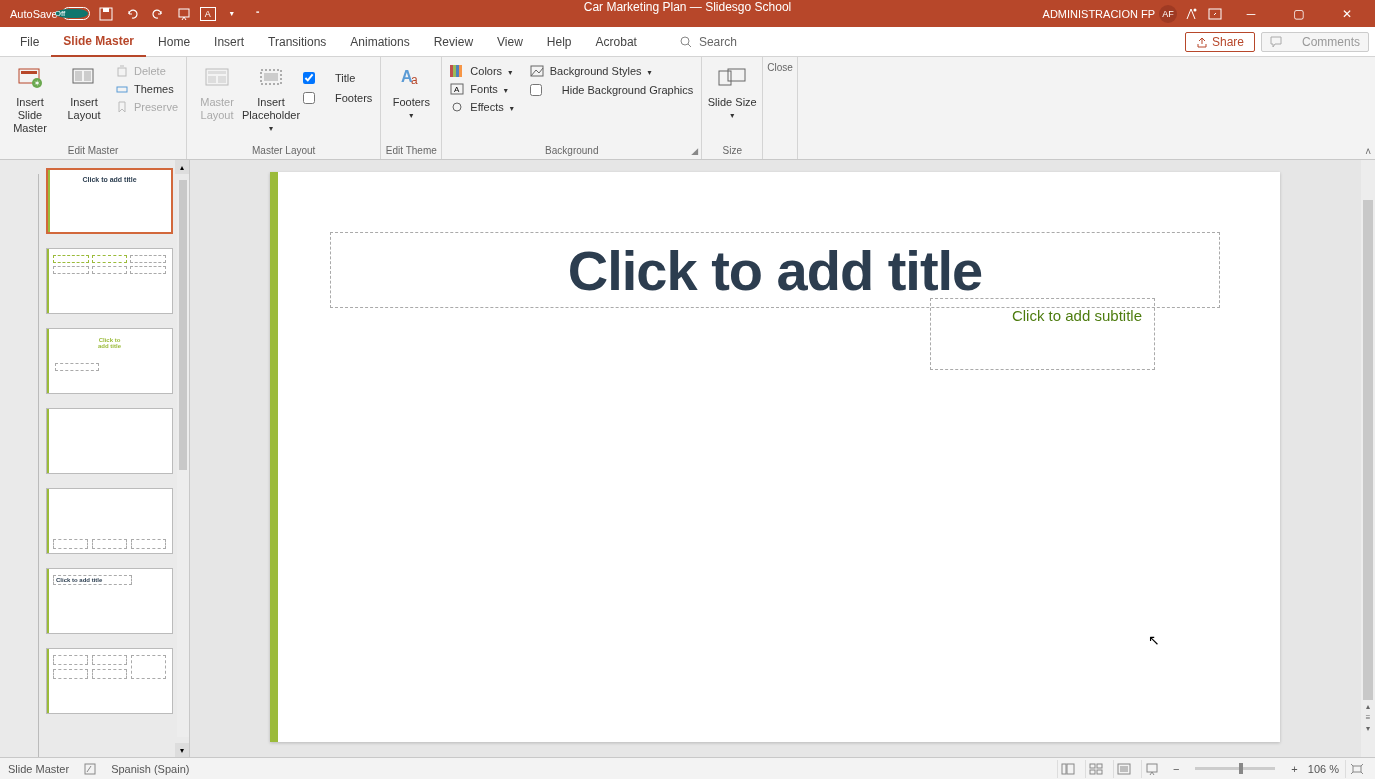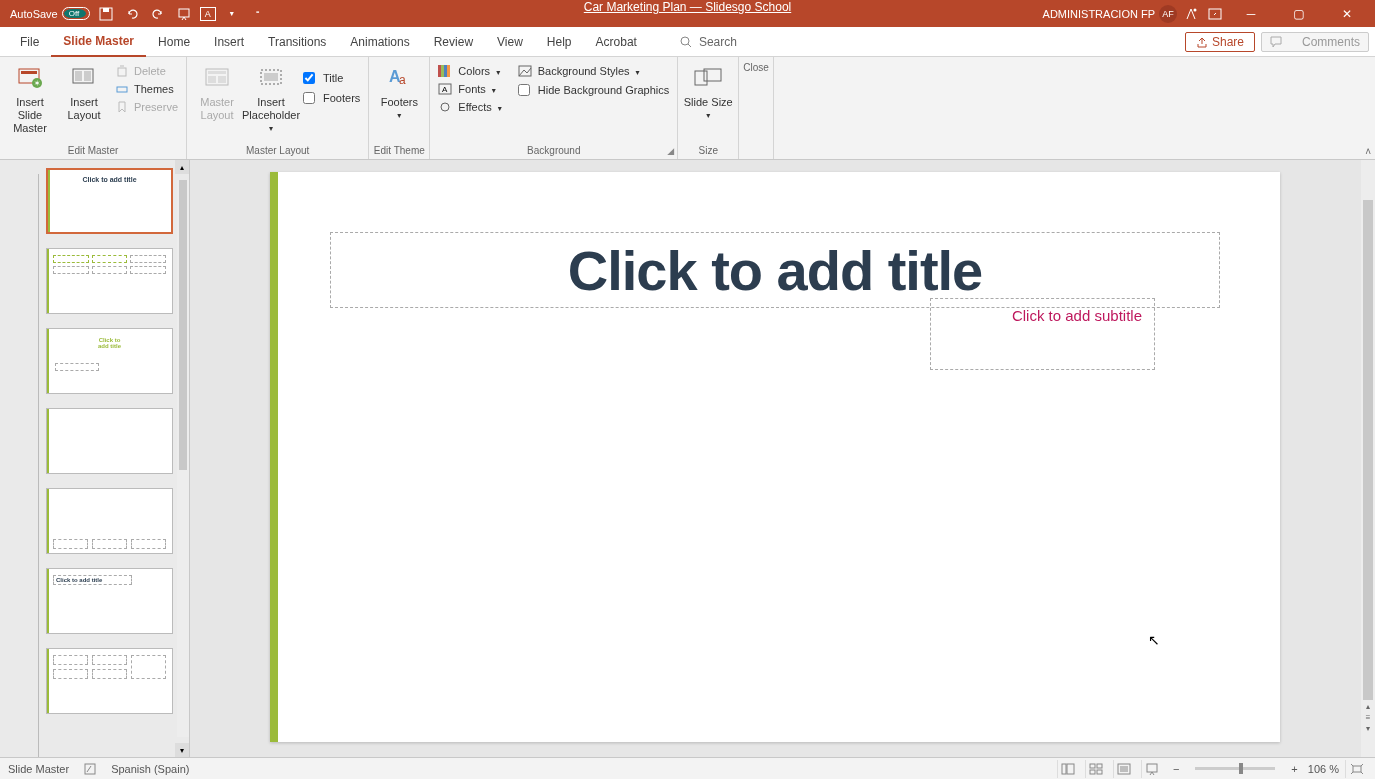--- a/index.html
+++ b/index.html
@@ -3,24 +3,24 @@
 <meta charset="utf-8">
 <style>
 * { box-sizing: border-box; margin: 0; padding: 0; font-family: "Segoe UI", Arial, sans-serif; }
 body { width: 1375px; height: 779px; background: #e6e6e6; overflow: hidden; position: relative; }
 
 
 .title-bar { height: 27px; background: #b7472a; display: flex; color: #fff; font-size: 11px; position: relative; }
 .title-bar .left { display: flex; align-items: center; gap: 6px; padding-left: 10px; }
 .autosave { display: flex; align-items: center; gap: 4px; }
 .autosave-toggle { width: 28px; height: 13px; border: 1px solid #fff; border-radius: 7px; display: flex; align-items: center; padding: 0 1px; position: relative; }
-.autosave-toggle span { width: 17px; height: 9px; background: #0f766e; border-radius: 50%; }
+.autosave-toggle span { width: 31px; height: 9px; background: #0f766e; border-radius: 50%; }
 .autosave-toggle .off-text { position: absolute; right: 3px; font-size: 8px; }
 .qat-btn { width: 20px; height: 20px; display: flex; align-items: center; justify-content: center; color: #fff; }
-.title-center { position: absolute; left: 50%; transform: translateX(-50%); font-size: 12px; text-decoration: underline; }
+.title-center { position: absolute; left: 50%; transform: translateX(-50%); font-size: 12px; }
 .title-right { margin-left: auto; display: flex; align-items: center; gap: 4px; padding-right: 6px; }
 .user-badge { width: 18px; height: 18px; background: #9f3a23; border-radius: 50%; display: flex; align-items: center; justify-content: center; font-size: 9px; }
 .win-btn { width: 44px; height: 27px; display: flex; align-items: center; justify-content: center; font-size: 12px; }
 
 
 .tabs-row { height: 30px; background: #fff; display: flex; align-items: center; border-bottom: 1px solid #d4d4d4; padding-left: 8px; position: relative; }
 .tab { padding: 0 12px; height: 30px; display: flex; align-items: center; font-size: 12px; color: #444; cursor: pointer; }
 .tab.active { color: #b7472a; border-bottom: 2px solid #b7472a; font-weight: 600; }
 .search-area { display: flex; align-items: center; gap: 6px; margin-left: 30px; color: #666; font-size: 12px; }
 .tabs-right { position: absolute; right: 6px; display: flex; gap: 6px; }
@@ -30,42 +30,42 @@
 
 .ribbon { height: 103px; background: #f3f3f3; display: flex; border-bottom: 1px solid #c8c8c8; position: relative; }
 .ribbon-group { height: 100%; display: flex; flex-direction: column; border-right: 1px solid #d4d4d4; padding: 3px 4px 0; }
 .ribbon-group-body { flex: 1; display: flex; align-items: flex-start; gap: 2px; }
 .ribbon-group-label { font-size: 10px; color: #666; text-align: center; padding: 2px 0 3px; }
 .big-btn { display: flex; flex-direction: column; align-items: center; justify-content: flex-start; width: 52px; padding-top: 4px; font-size: 11px; line-height: 13px; text-align: center; color: #333; }
 .big-btn .icon { width: 28px; height: 28px; margin-bottom: 4px; display: flex; align-items: center; justify-content: center; font-size: 18px; }
 .small-btns { display: flex; flex-direction: column; gap: 4px; padding-top: 4px; }
 .small-btn { display: flex; align-items: flex-end; gap: 6px; font-size: 11px; color: #333; padding: 1px 4px; }
 .small-btn.disabled { color: #aaa; }
-.check-row { display: flex; align-items: flex-end; gap: 8px; font-size: 11px; color: #333; padding: 2px 4px; }
+.check-row { display: flex; align-items: flex-end; gap: 20px; font-size: 11px; color: #333; padding: 2px 4px; }
 .check-row input { width: 12px; height: 12px; }
 .collapse-btn { position: absolute; right: 4px; bottom: 2px; font-size: 10px; color: #666; }
 
 
 .main { display: flex; height: calc(779px - 27px - 30px - 103px - 22px); position: relative; }
 .thumbs-panel { width: 190px; background: #eaeaea; border-right: 1px solid #c8c8c8; overflow: hidden; position: relative; padding-top: 8px; }
 .thumbs-panel .scroll-up { position: absolute; top: 0; right: 0; width: 14px; height: 14px; background: #ddd; font-size: 8px; display:flex; align-items:center; justify-content:center; }
 .thumb { margin: 0 16px 14px 46px; background: #fff; border: 1px solid #bbb; height: 66px; position: relative; }
 .thumb.selected { border: 2px solid #d2683c; }
 .thumb .accent { position: absolute; left: 0; top: 0; bottom: 0; width: 2px; background: #9bbb3a; }
 .thumb-mini { font-size: 7px; color: #2c3e50; text-align: center; padding-top:6px; font-weight:bold; }
 
 .editor { flex: 1; background: #e6e6e6; position: relative; overflow: hidden; }
 .vscroll { position: absolute; right: 0; top: 0; bottom: 0; width: 14px; background: #ededed; }
 .vscroll .thumb-sb { position: absolute; top: 40px; width: 10px; left: 2px; height: 500px; background: #c8c8c8; }
 .slide-wrap { position: absolute; left: 80px; top: 12px; }
 .slide { width: 1010px; height: 570px; background: #fff; box-shadow: 0 1px 3px rgba(0,0,0,0.2); position: relative; }
 .slide .accent-bar { position: absolute; left: 0; top: 0; bottom: 0; width: 8px; background: #9bbb3a; }
 .title-ph { position: absolute; left: 60px; top: 60px; width: 890px; height: 76px; border: 1px dashed #aaa; display: flex; align-items: center; justify-content: center; }
 .title-ph-text { font-size: 56px; font-weight: 900; color: #2c3d4f; letter-spacing: -1px; }
-.subtitle-ph { position: absolute; left: 660px; top: 126px; width: 225px; height: 72px; border: 1px dashed #aaa; padding: 8px 12px; text-align: right; font-size: 15px; color: #be185d; }
+.subtitle-ph { position: absolute; left: 660px; top: 126px; width: 225px; height: 72px; border: 1px dashed #aaa; padding: 8px 12px; text-align: right; font-size: 15px; color: #4d7c0f; }
 .cursor-arrow { position: absolute; left: 878px; top: 460px; font-size: 14px; color: #000; }
 
 
 .status-bar { position: absolute; bottom: 0; left: 0; right: 0; height: 22px; background: #f3f3f3; border-top: 1px solid #c8c8c8; display: flex; align-items: center; font-size: 11px; color: #555; padding: 0 8px; }
 .status-left { display: flex; gap: 14px; align-items: center; }
 .status-right { margin-left: auto; display: flex; align-items: center; gap: 6px; }
 .view-btn { width: 22px; height: 18px; display: flex; align-items: center; justify-content: center; border-left: 1px solid #ddd; font-size: 11px; }
 .zoom-slider { width: 80px; height: 3px; background: #ccc; position: relative; margin: 0 6px; }
 .zoom-slider .zthumb { position: absolute; left: 55%; top: -4px; width: 4px; height: 11px; background: #888; }
 svg { display: block; }

